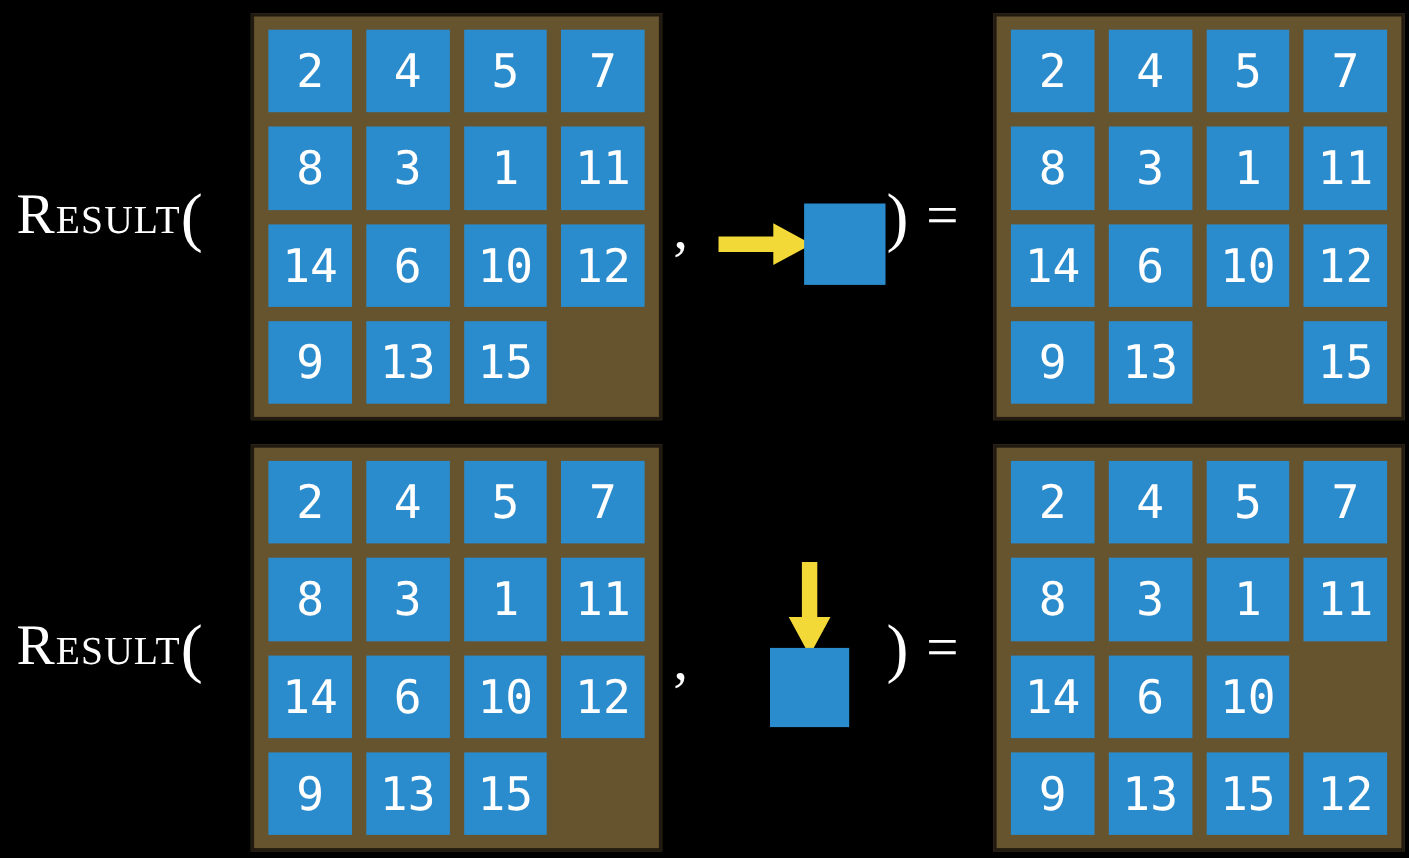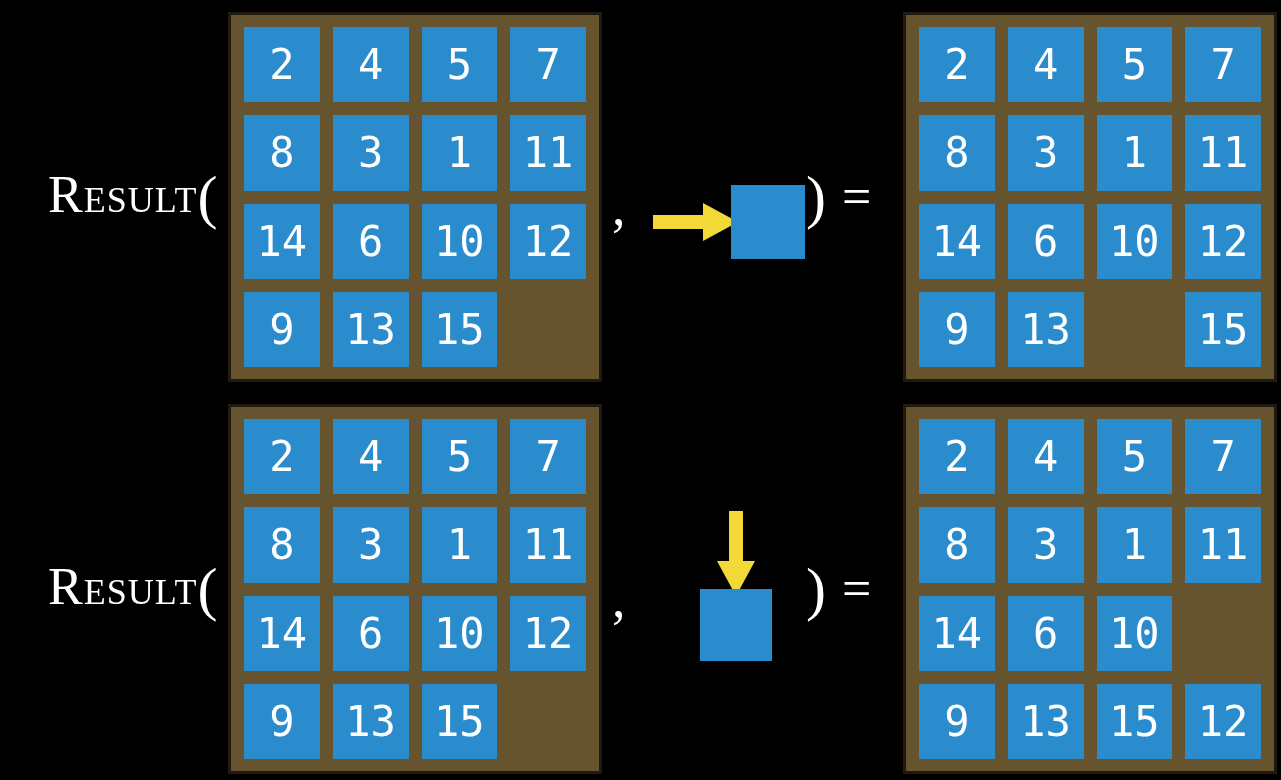--- a/index.html
+++ b/index.html
@@ -24,21 +24,21 @@
     position: absolute;
     left: 0;
     width: 1281px;
     height: 370px;
   }
   #row1 { top: 12px; }
   #row2 { top: 404px; }
 
   .fn-label {
     position: absolute;
-    left: 48px;
+    left: 15px;
     top: 50%;
     transform: translateY(-50%);
     color: var(--white);
     font-size: 52px;
     font-variant: small-caps;
     letter-spacing: 1px;
     white-space: nowrap;
     line-height: 1;
   }
   .fn-label .paren { font-variant: normal; font-size: 60px; vertical-align: -5px; }

